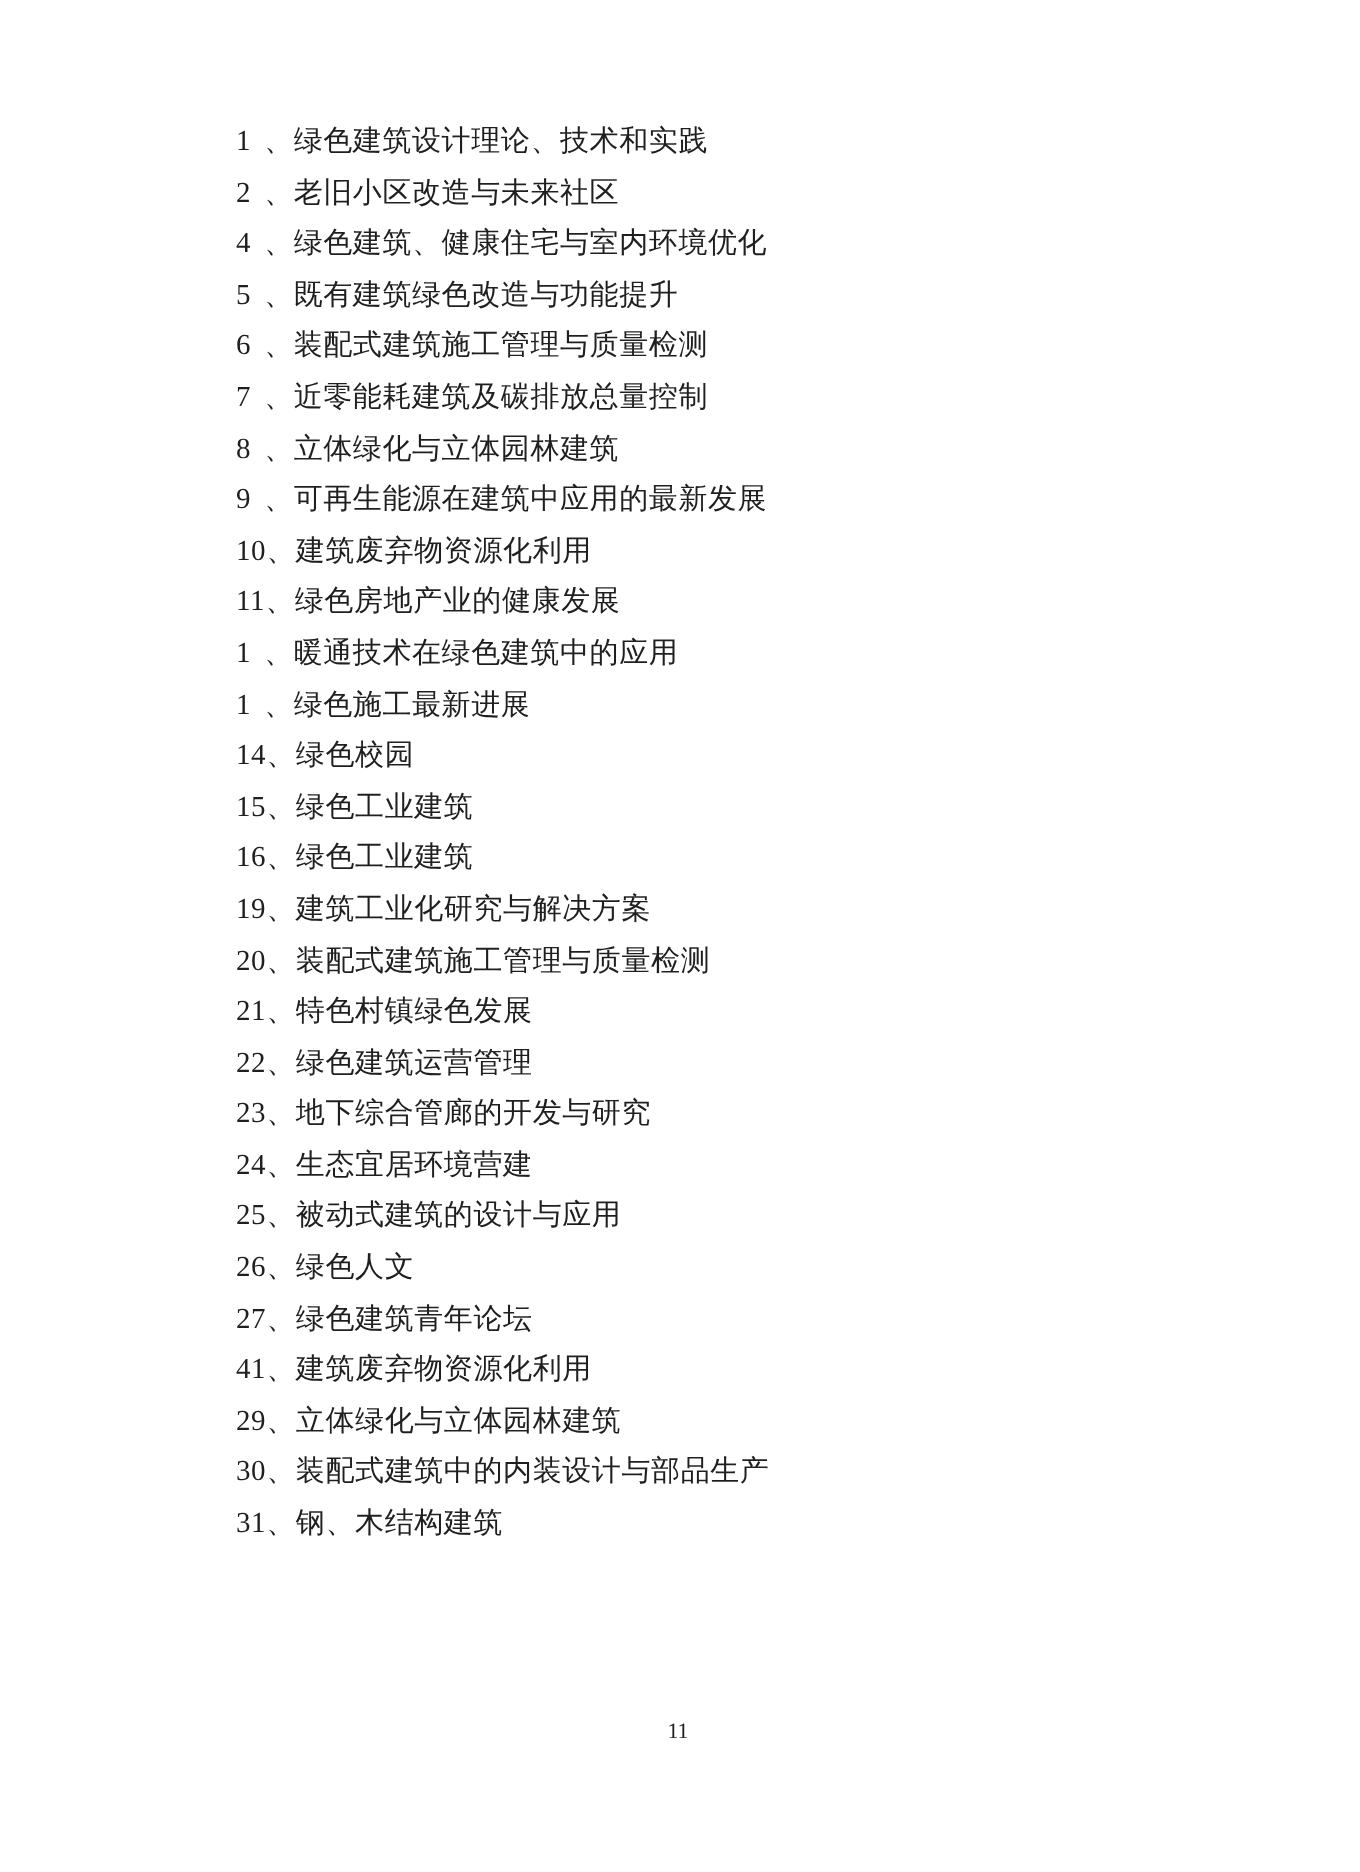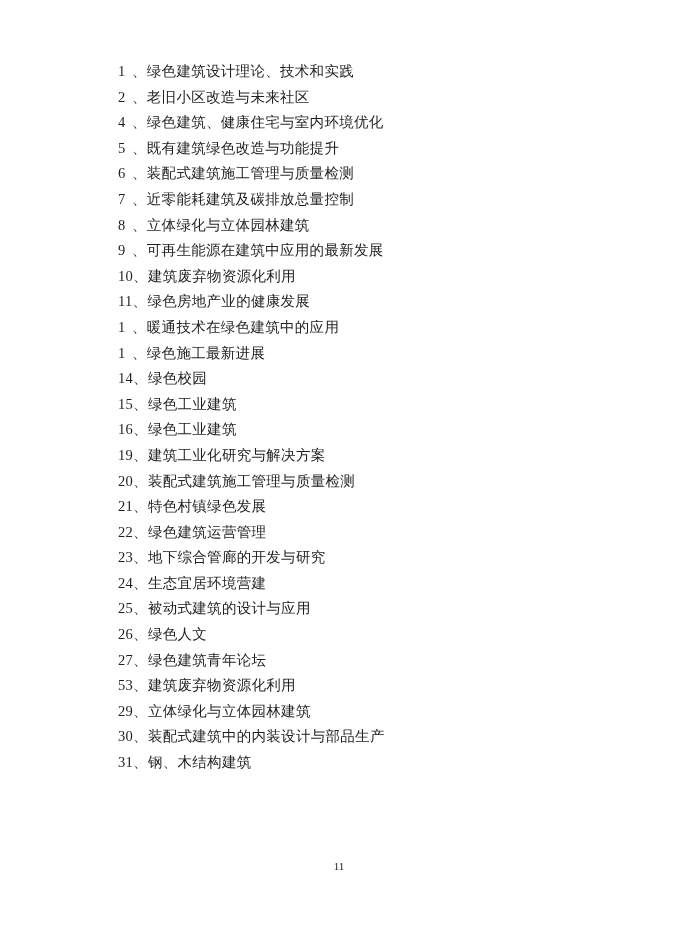--- a/index.html
+++ b/index.html
@@ -97,21 +97,21 @@
   <li class="topic-item"><span class="item-num">23</span><span class="item-sep">、</span><span class="item-text">地下综合管廊的开发与研究</span></li>
 
   <li class="topic-item"><span class="item-num">24</span><span class="item-sep">、</span><span class="item-text">生态宜居环境营建</span></li>
 
   <li class="topic-item"><span class="item-num">25</span><span class="item-sep">、</span><span class="item-text">被动式建筑的设计与应用</span></li>
 
   <li class="topic-item"><span class="item-num">26</span><span class="item-sep">、</span><span class="item-text">绿色人文</span></li>
 
   <li class="topic-item"><span class="item-num">27</span><span class="item-sep">、</span><span class="item-text">绿色建筑青年论坛</span></li>
 
-  <li class="topic-item"><span class="item-num">53</span><span class="item-sep">、</span><span class="item-text">建筑废弃物资源化利用</span></li>
+  <li class="topic-item"><span class="item-num">41</span><span class="item-sep">、</span><span class="item-text">建筑废弃物资源化利用</span></li>
 
   <li class="topic-item"><span class="item-num">29</span><span class="item-sep">、</span><span class="item-text">立体绿化与立体园林建筑</span></li>
 
   <li class="topic-item"><span class="item-num">30</span><span class="item-sep">、</span><span class="item-text">装配式建筑中的内装设计与部品生产</span></li>
 
   <li class="topic-item"><span class="item-num">31</span><span class="item-sep">、</span><span class="item-text">钢、木结构建筑</span></li>
 </ol>
   <div class="page-number">11</div>
 </div>
 

